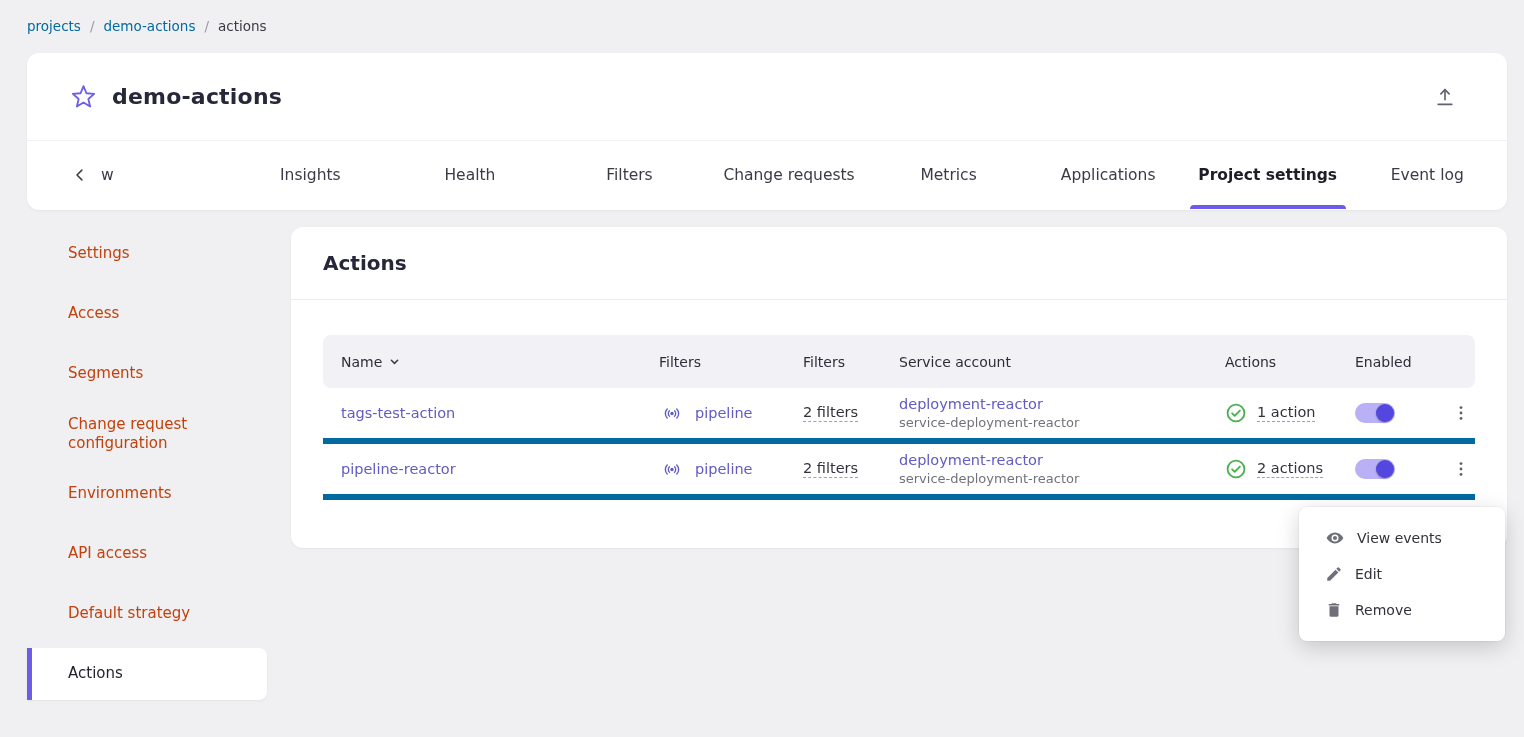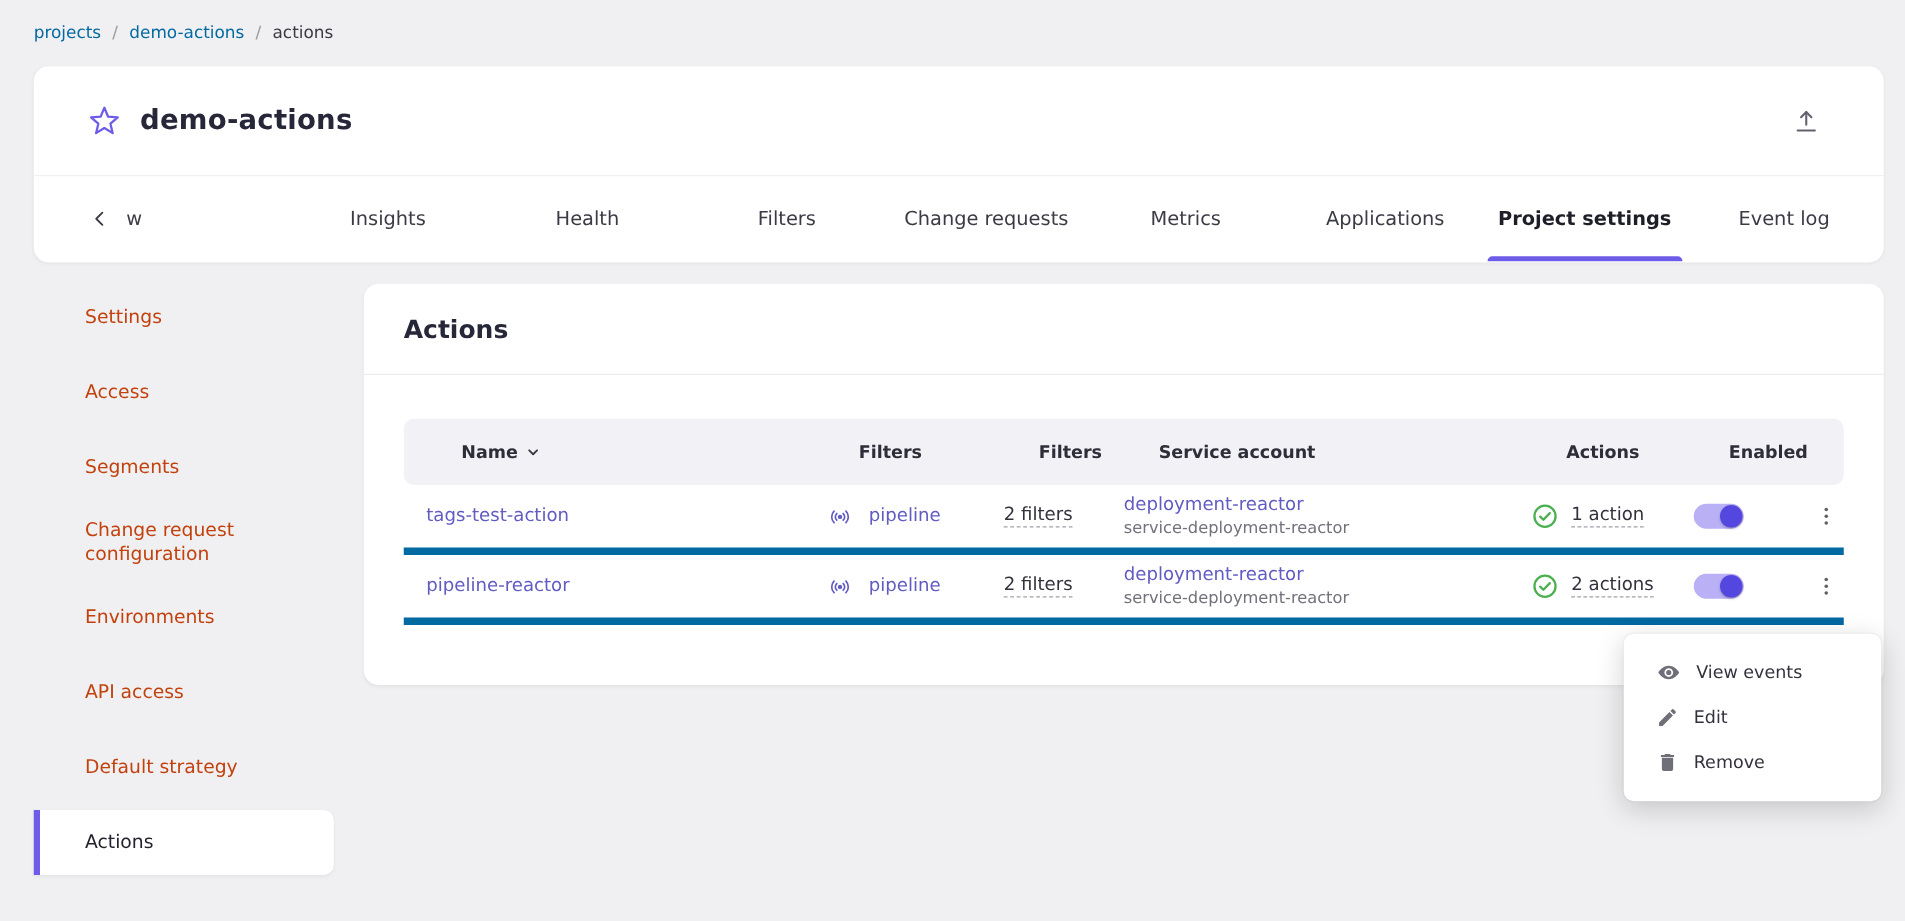--- a/index.html
+++ b/index.html
@@ -58,21 +58,21 @@
   .main-header { height:73px; display:flex; align-items:center; justify-content:space-between; padding:0 32px; border-bottom:1px solid #ececf0; }
   .main-title { font-size:20px; font-weight:700; color:#27273a; }
   .new-action-btn {
     background:#6c5ce7; color:#fff; border:none; border-radius:6px;
     height:37px; padding:0 21px; font-size:15px; font-family:inherit; cursor:pointer; font-weight:500;
   }
 
   
   .actions-table { margin:35px 32px 0; }
   .tgrid { display:grid; grid-template-columns:318px 144px 96px 326px 130px 94px 1fr; align-items:center; }
-  .thead { background:#f2f1f6; border-radius:8px; height:53px; font-size:14px; font-weight:700; color:#2e2e38;padding-left:28px; }
+  .thead { background:#f2f1f6; border-radius:8px; height:53px; font-size:14px; font-weight:400; color:#2e2e38; }
   .thead .cell { display:flex; align-items:center; gap:5px; padding-left:18px; }
   .trow { height:56px; border-bottom:6px solid #0369a1; font-size:14.5px; }
   .trow .cell { display:flex; align-items:center; padding-left:18px; gap:10px; }
   .link { color:#615bc2; cursor:pointer; text-decoration:none; }
   .tip-underline { color:#32323c; border-bottom:1px dashed #a0a0aa; padding-bottom:1px; cursor:default; }
   .sa-cell { flex-direction:column; align-items:flex-start !important; justify-content:flex-end; gap:3px !important; }
   .sa-sub { font-size:13px; color:#72727c; }
 
   
   .toggle { position:relative; width:40px; height:20px; border-radius:12px; background:#b9b0f5; cursor:pointer; flex:none; }

